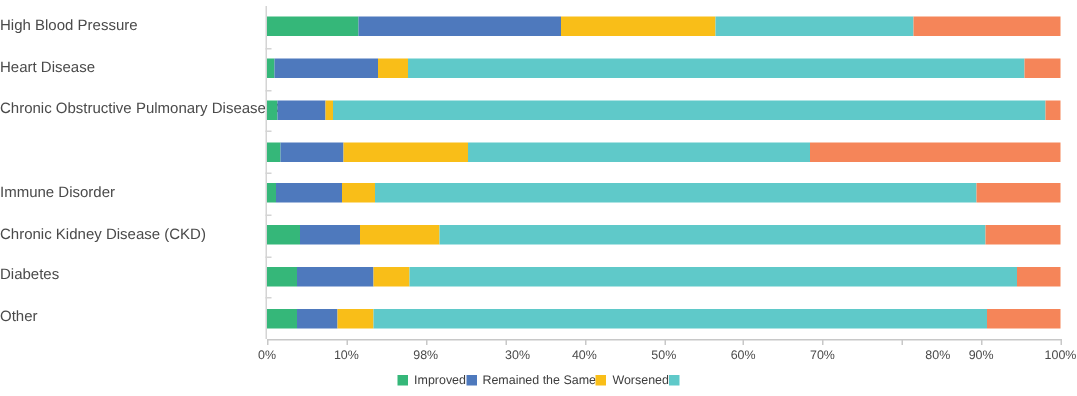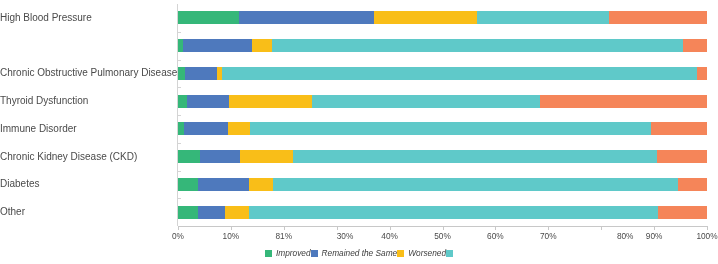--- a/index.html
+++ b/index.html
@@ -101,21 +101,20 @@
 
   
   .legend {
     position: absolute;
     left: 0;
     top: 248px;
     width: 718px;
     display: flex;
     justify-content: center;
     align-items: center;
-    font-style: italic;
   }
   .legend-item {
     display: flex;
     align-items: center;
     gap: 4px;
     font-size: 8.3px;
     color: #3d3d3d;
     white-space: nowrap;
   }
   .legend-swatch {
@@ -124,22 +123,22 @@
     flex: 0 0 auto;
   }
 </style>
 </head>
 <body>
 
 <div id="chart-root">
 
   <div class="y-labels">
       <div class="y-label" style="top: 8.875px;">High Blood Pressure</div>
+      <div class="y-label" style="top: 36.625px;">Heart Disease</div>
       <div class="y-label" style="top: 64.375px;">Chronic Obstructive Pulmonary Disease (COPD)</div>
-      <div class="y-label" style="top: 92.125px;">Thyroid Dysfunction</div>
       <div class="y-label" style="top: 119.875px; margin-left: 20px;">Immune Disorder</div>
       <div class="y-label" style="top: 147.625px;">Chronic Kidney Disease (CKD)</div>
       <div class="y-label" style="top: 175.375px;">Diabetes</div>
       <div class="y-label" style="top: 203.125px;">Other</div>
     </div>
 
   <div class="axis-spine"></div>
   <div class="axis-line"></div>
 
   <div class="plot-area">
@@ -224,21 +223,21 @@
       <div class="legend-item">
         <span class="legend-swatch" style="background: rgb(95, 201, 201);"></span>
       </div>
     </div>
 
 <div class="tick-mark" style="left: 178px;"></div>
     <div class="x-tick-label" style="left: 178px;">0%</div>
     <div class="tick-mark" style="left: 230.9px;"></div>
     <div class="x-tick-label" style="left: 230.9px;">10%</div>
     <div class="tick-mark" style="left: 283.8px;"></div>
-    <div class="x-tick-label" style="left: 283.8px;">81%</div>
+    <div class="x-tick-label" style="left: 283.8px;">98%</div>
     <div class="tick-mark" style="left: 336.7px;"></div>
     <div class="x-tick-label" style="left: 345px;">30%</div>
     <div class="tick-mark" style="left: 389.6px;"></div>
     <div class="x-tick-label" style="left: 389.6px;">40%</div>
     <div class="tick-mark" style="left: 442.5px;"></div>
     <div class="x-tick-label" style="left: 442.5px;">50%</div>
     <div class="tick-mark" style="left: 495.4px;"></div>
     <div class="x-tick-label" style="left: 495.4px;">60%</div>
     <div class="tick-mark" style="left: 548.3px;"></div>
     <div class="x-tick-label" style="left: 548.3px;">70%</div>

